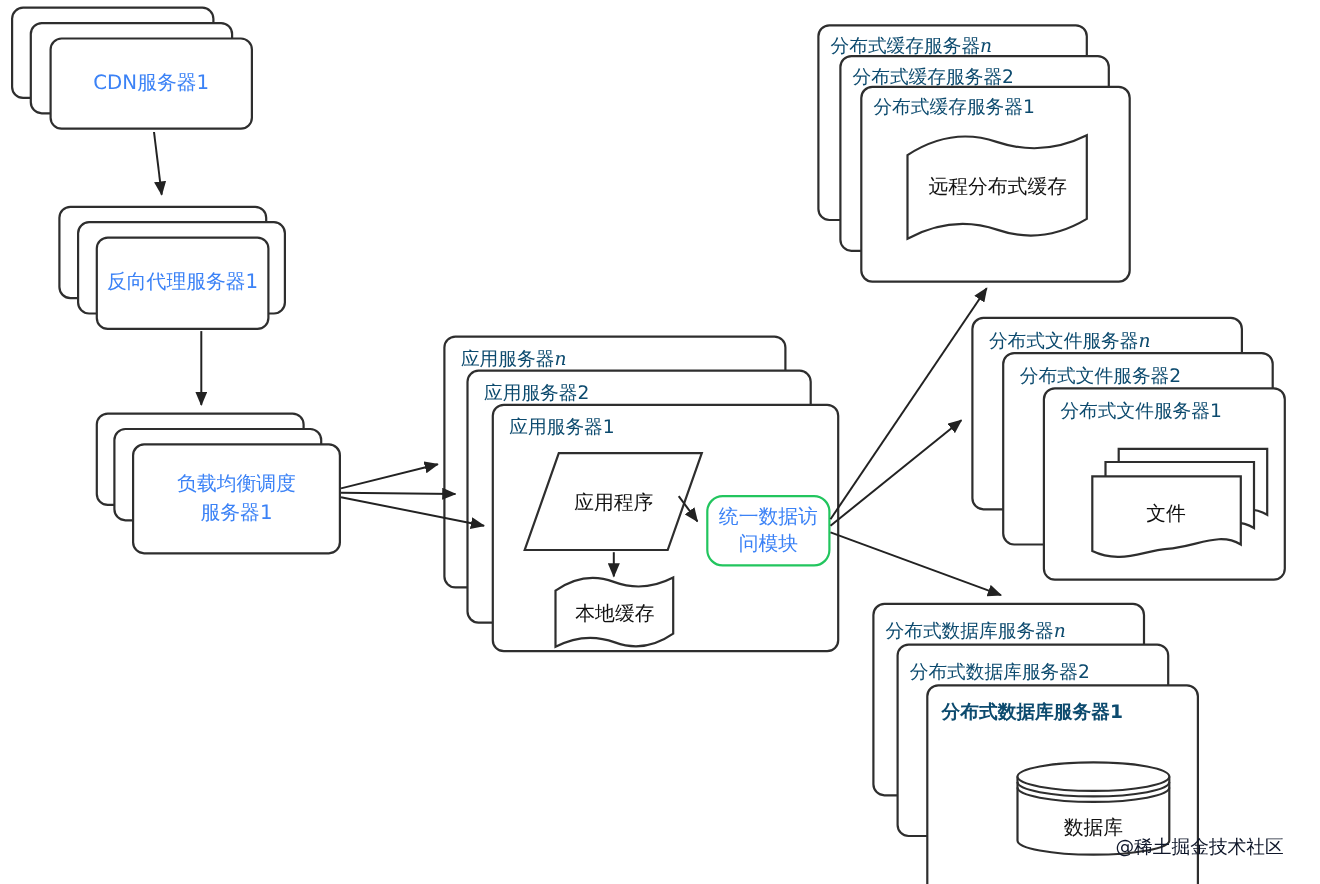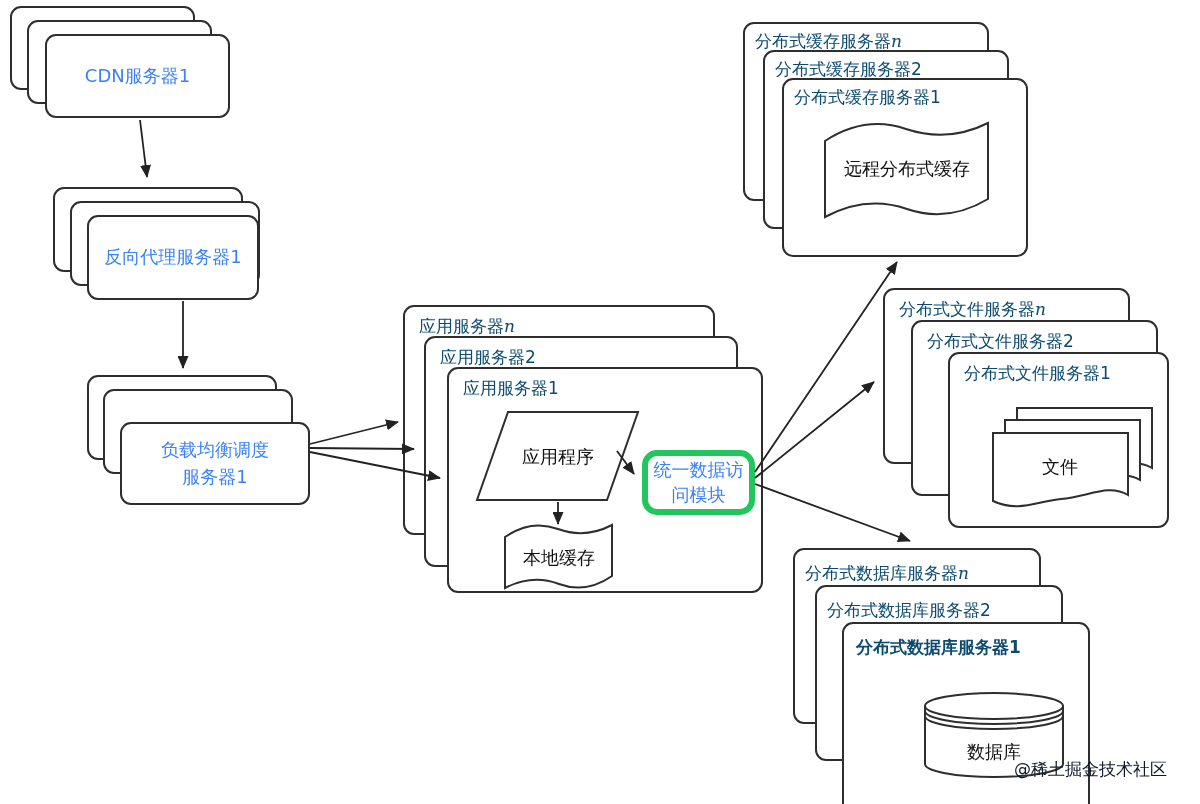--- a/index.html
+++ b/index.html
@@ -3,21 +3,21 @@
 <meta charset="utf-8">
 <style>
   html,body{margin:0;padding:0;background:#ffffff;}
   body{font-family:"DejaVu Sans","Liberation Sans",sans-serif;}
   .canvas{position:relative;width:1200px;height:804px;background:#ffffff;overflow:hidden;}
   .card{position:absolute;background:#ffffff;border:2px solid #2e2e2e;border-radius:11px;box-sizing:border-box;}
   .center{display:flex;align-items:center;justify-content:center;text-align:center;}
   .nodelabel{font-size:18px;color:#3b82f6;line-height:1.45;}
   .toplabel{position:absolute;left:14px;top:8px;font-size:17px;color:#0c4a6e;white-space:nowrap;}
   .toplabel i{font-family:"DejaVu Serif","Liberation Serif",serif;font-size:17px;}
-  .roundbox{position:absolute;background:#fff;border:6px solid #22c55e;border-radius:15px;box-sizing:border-box;}
+  .roundbox{position:absolute;background:#fff;border:2px solid #22c55e;border-radius:15px;box-sizing:border-box;}
   .roundbox .nodelabel{font-size:18px;line-height:1.35;}
   svg.shape{position:absolute;overflow:visible;z-index:3;}
   svg.shape path, svg.shape ellipse, svg.shape polygon{fill:#ffffff;stroke:#2e2e2e;stroke-width:2;}
   svg.shape path.ring{fill:none;}
   svg.shape text{fill:#111;font-size:18px;text-anchor:middle;font-family:inherit;}
   #arrows{position:absolute;left:0;top:0;z-index:5;pointer-events:none;}
   #arrows line{stroke:#222;stroke-width:1.8;}
   .watermark{position:absolute;left:1014px;top:758px;font-size:17px;color:#0f172a;z-index:6;white-space:nowrap;}
 </style>
 </head>
@@ -26,27 +26,27 @@
 <div class="canvas">
 
   <div class="card" style="left:10px;top:6px;width:185px;height:84px;"></div>
   <div class="card" style="left:27px;top:20px;width:185px;height:84px;"></div>
   <div class="card center" style="left:45px;top:34px;width:185px;height:84px;">
     <span class="nodelabel">CDN服务器1</span>
   </div>
 
   <div class="card" style="left:53px;top:187px;width:190px;height:85px;"></div>
   <div class="card" style="left:70px;top:201px;width:190px;height:85px;"></div>
-  <div class="card center" style="left:87px;top:215px;width:172px;height:85px;">
+  <div class="card center" style="left:87px;top:215px;width:158px;height:85px;">
     <span class="nodelabel">反向代理服务器1</span>
   </div>
 
   <div class="card" style="left:87px;top:375px;width:190px;height:85px;"></div>
   <div class="card" style="left:103px;top:389px;width:190px;height:85px;"></div>
-  <div class="card center" style="left:120px;top:422px;width:190px;height:83px;">
+  <div class="card center" style="left:120px;top:403px;width:190px;height:101px;">
     <span class="nodelabel">
       <span>负载均衡调度</span><br>
       <span>服务器1</span>
     </span>
   </div>
 
   <div class="card" style="left:403px;top:305px;width:312px;height:230px;">
     <span class="toplabel">
       <span>应用服务器</span><i>n</i>
     </span>

